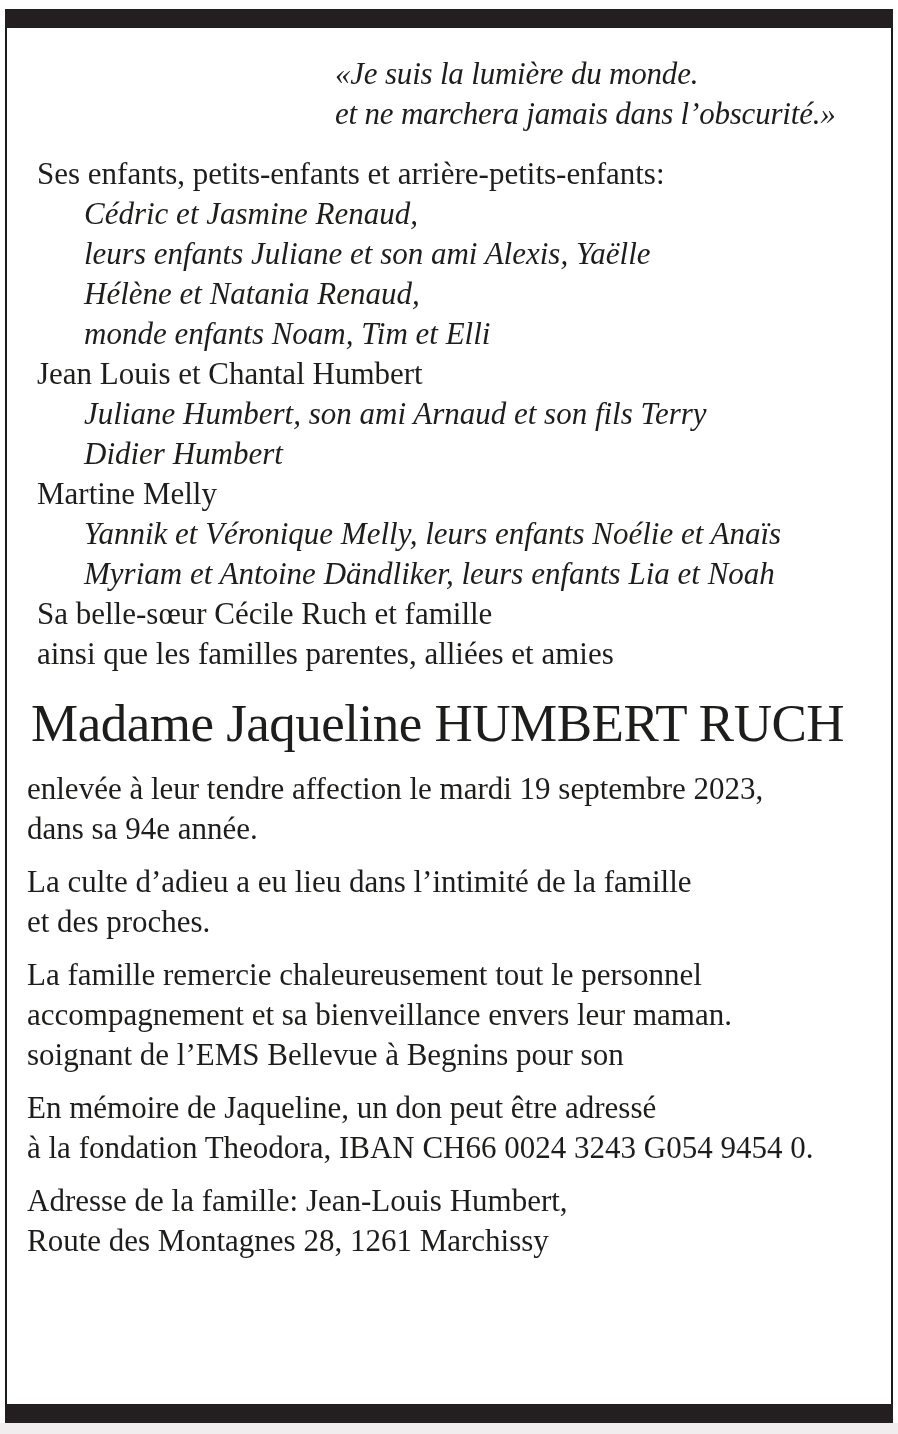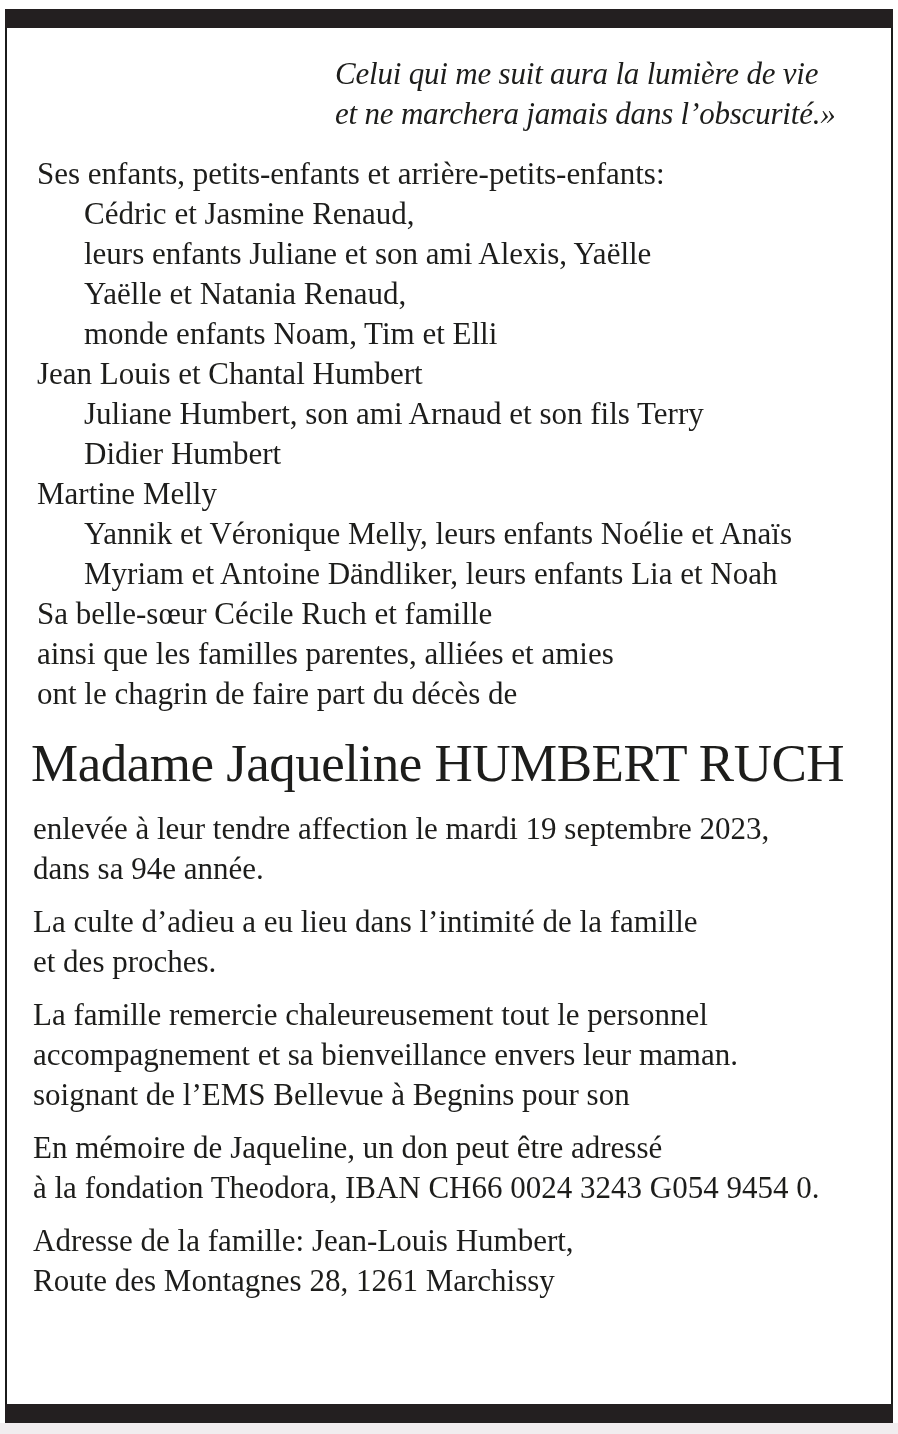--- a/index.html
+++ b/index.html
@@ -46,72 +46,71 @@
     letter-spacing: -0.2px;
   }
   .qline { display: block; }
   .family {
     margin-top: 20px;
     font-size: 31px;
     line-height: 40px;
     margin-left: 12px;
   }
   .family .line { white-space: nowrap; }
-  .family .line.indent { padding-left: 47px; }
+  .family .line.indent { padding-left: 47px; font-style: italic; }
   .title {
     font-size: 53px;
     line-height: 66px;
     font-weight: 400;
     letter-spacing: -0.5px;
     margin: 16px 0 0 6px;
     white-space: nowrap;
   }
   .para {
     font-size: 31px;
     line-height: 40px;
-    margin: 13px 0 0 8px;
+    margin: 13px 0 0 2px;
   }
   .pline { display: block; white-space: nowrap; }
   .page-strip {
     position: absolute;
     left: 0;
     right: 0;
     bottom: 0;
     height: 11px;
     background: #f1edef;
   }
 </style>
 </head>
 <body>
 
 <div class="ad">
   <div class="bar"></div>
 
   <div class="content">
 
     <div class="quote">
-      <span class="qline">Celui qui me suit aura la lumière de vie</span>
+      <span class="qline">«Je suis la lumière du monde.</span>
       <span class="qline">et ne marchera jamais dans l’obscurité.»</span>
     </div>
 
     <div class="family">
       <div class="line">Ses enfants, petits-enfants et arrière-petits-enfants:</div>
       <div class="line indent">Cédric et Jasmine Renaud,</div>
       <div class="line indent">leurs enfants Juliane et son ami Alexis, Yaëlle</div>
-      <div class="line indent">Yaëlle et Natania Renaud,</div>
+      <div class="line indent">Hélène et Natania Renaud,</div>
       <div class="line indent">monde enfants Noam, Tim et Elli</div>
       <div class="line">Jean Louis et Chantal Humbert</div>
       <div class="line indent">Juliane Humbert, son ami Arnaud et son fils Terry</div>
       <div class="line indent">Didier Humbert</div>
       <div class="line">Martine Melly</div>
       <div class="line indent">Yannik et Véronique Melly, leurs enfants Noélie et Anaïs</div>
       <div class="line indent">Myriam et Antoine Dändliker, leurs enfants Lia et Noah</div>
       <div class="line">Sa belle-sœur Cécile Ruch et famille</div>
       <div class="line">ainsi que les familles parentes, alliées et amies</div>
-      <div class="line">ont le chagrin de faire part du décès de</div>
     </div>
 
     <h1 class="title">Madame Jaqueline HUMBERT RUCH</h1>
 
     <p class="para">
       <span class="pline">enlevée à leur tendre affection le mardi 19 septembre 2023,</span>
       <span class="pline">dans sa 94e année.</span>
     </p>
 
     <p class="para">

